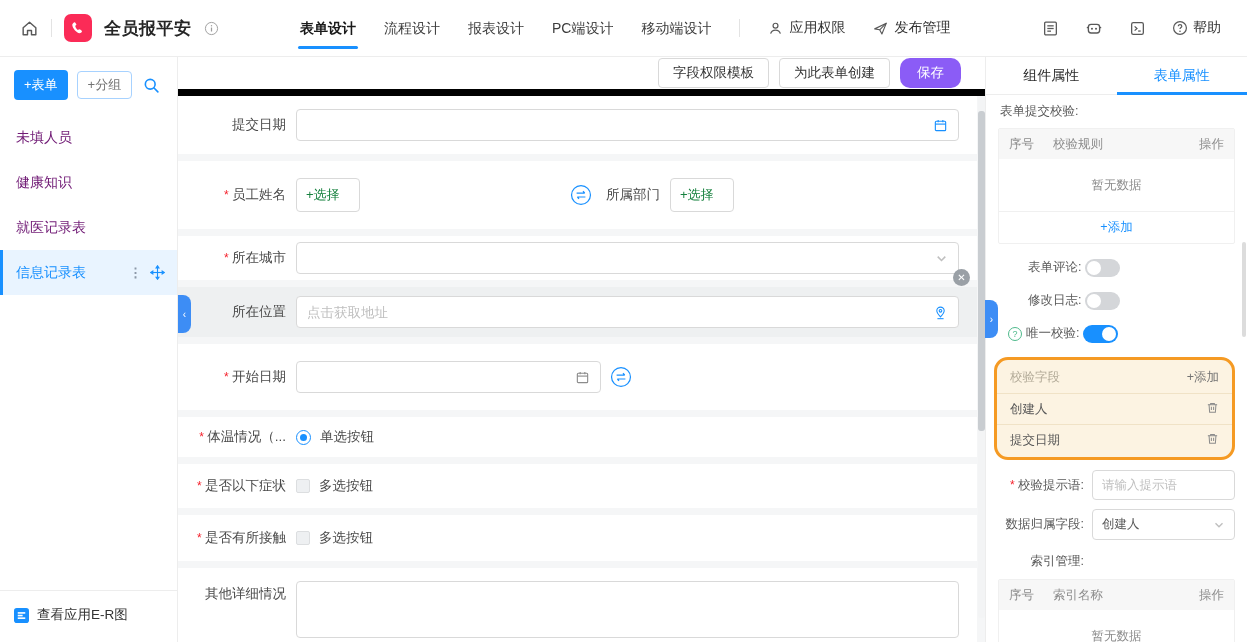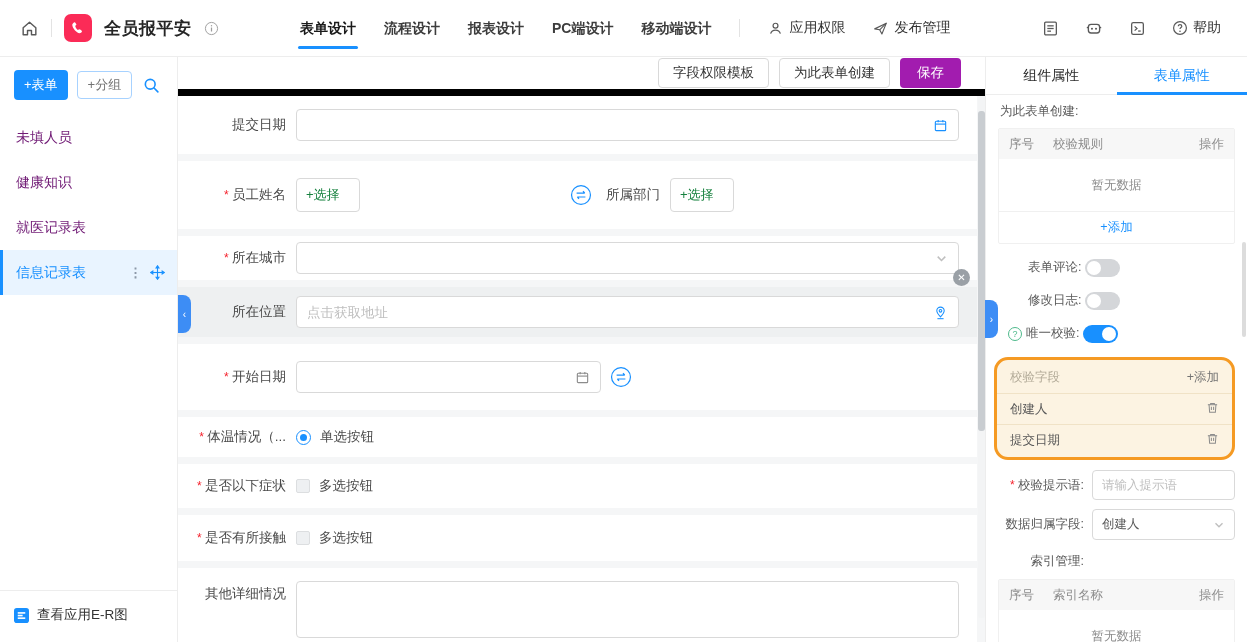--- a/index.html
+++ b/index.html
@@ -14,21 +14,21 @@
   header {
     flex:0 0 57px; height:57px; display:flex; align-items:center;
     border-bottom:1px solid #ededed; padding:0 26px 0 20px; background:#fff;text-align:right;
   }
   .h-left { display:flex; align-items:center; gap:12px; flex:0 0 auto; }
   .icon-btn { display:flex; align-items:center; justify-content:center; cursor:pointer; }
   .vdiv { width:1px; height:18px; background:#e3e3e3; }
   .logo { width:28px; height:28px; border-radius:7px; background:#fb2b57; display:flex; align-items:center; justify-content:center; }
   .app-title { font-weight:bold; font-size:17px; letter-spacing:.5px; }
   .h-nav { flex:1; display:flex; align-items:center; justify-content:center; gap:28px; height:57px; }
-  .nav-tab { position:relative; height:57px; line-height:57px; font-size:14px; color:#3d3d3d; cursor:pointer; white-space:nowrap;font-weight:bold; }
+  .nav-tab { position:relative; height:57px; line-height:57px; font-size:14px; color:#3d3d3d; cursor:pointer; white-space:nowrap; }
   .nav-tab.active { font-weight:bold; color:#1a1a1a; }
   .nav-tab.active::after { content:""; position:absolute; left:-2px; right:-2px; bottom:8px; height:3px; border-radius:2px; background:#1890ff; }
   .h-action { display:flex; align-items:center; gap:6px; color:#333; cursor:pointer; white-space:nowrap; }
   .h-right { display:flex; align-items:center; gap:26px; flex:0 0 auto; margin-left:10px; }
   .help { display:flex; align-items:center; gap:5px; color:#333; cursor:pointer; }
 
   
   .body { flex:1; display:flex; min-height:0;justify-content:flex-end; }
 
   
@@ -41,21 +41,21 @@
   .sb-item.active { background:#e9f4ff; color:#1890ff; }
   .sb-item.active::before { content:""; position:absolute; left:0; top:0; bottom:0; width:3px; background:#1890ff; }
   .sb-item .sp { flex:1; }
   .dots { color:#8c98a8; font-weight:bold; font-size:13px; letter-spacing:0; line-height:1; cursor:pointer; padding:0 2px; }
   .sb-bottom { margin-top:auto; border-top:1px solid #ededed; padding:15px 12px 18px 14px; display:flex; align-items:center; gap:8px; font-size:13.5px; color:#333; cursor:pointer; }
 
   
   .canvas { flex:1; min-width:0; position:relative; display:flex; flex-direction:column; background:#fff; }
   .canvas-toolbar { flex:0 0 39px; display:flex; align-items:center; justify-content:flex-end; gap:10px; padding:0 24px; border-bottom:7px solid #000000; }
   .btn-outline { height:30px; padding:0 14px; border:1px solid #d9d9d9; border-radius:4px; background:#fff; color:#333; font-size:13.5px; cursor:pointer; font-family:inherit; }
-  .btn-primary { height:30px; padding:0 17px; border:none; border-radius:4px; background:#a21caf; color:#fff; font-size:13.5px; cursor:pointer; font-family:inherit; }
+  .btn-primary { height:30px; padding:0 17px; border:none; border-radius:10px; background:#8b5cf6; color:#fff; font-size:13.5px; cursor:pointer; font-family:inherit; }
   .form-area { background:#f5f6f7; display:flex; flex-direction:column; gap:7px; padding-right:8px; }
   .fblock { background:#fff; display:flex; align-items:center; padding:12px 18px 12px 0; }
   .fblock.pad-sm { padding-top:6px; padding-bottom:6px; }
   .fblock.pad-lg { padding-top:17px; padding-bottom:17px; }
   .fblock.selected { background:#eef0f1; }
   .fblock.top-align { align-items:flex-start; }
   .flabel { flex:0 0 118px; width:118px; text-align:right; padding-right:10px; font-size:13.5px; color:#4a4a4a; white-space:nowrap; overflow:hidden; }
   .req::before { content:"* "; color:#f5222d; font-size:12px; }
   .box { height:32px; border:1px solid #d9d9d9; border-radius:4px; background:#fff; display:flex; align-items:center; padding:0 10px; position:relative; }
   .grow { flex:1; }
@@ -367,21 +367,21 @@
     </main>
 
     <aside class="rpanel">
       <div class="rp-tabs">
         <span class="rp-tab">组件属性</span>
         <span class="rp-tab active">表单属性</span>
       </div>
 
       <div class="rp-content">
 
-        <div class="rp-section-label">为此表单创建:</div>
+        <div class="rp-section-label">表单提交校验:</div>
 
         <div class="rp-table">
           <div class="rpt-head">
             <span class="rpt-col-no">序号</span>
             <span class="rpt-col-main">校验规则</span>
             <span class="rpt-col-op">操作</span>
           </div>
           <div class="rpt-empty">暂无数据</div>
           <div class="rpt-add">+添加</div>
         </div>

